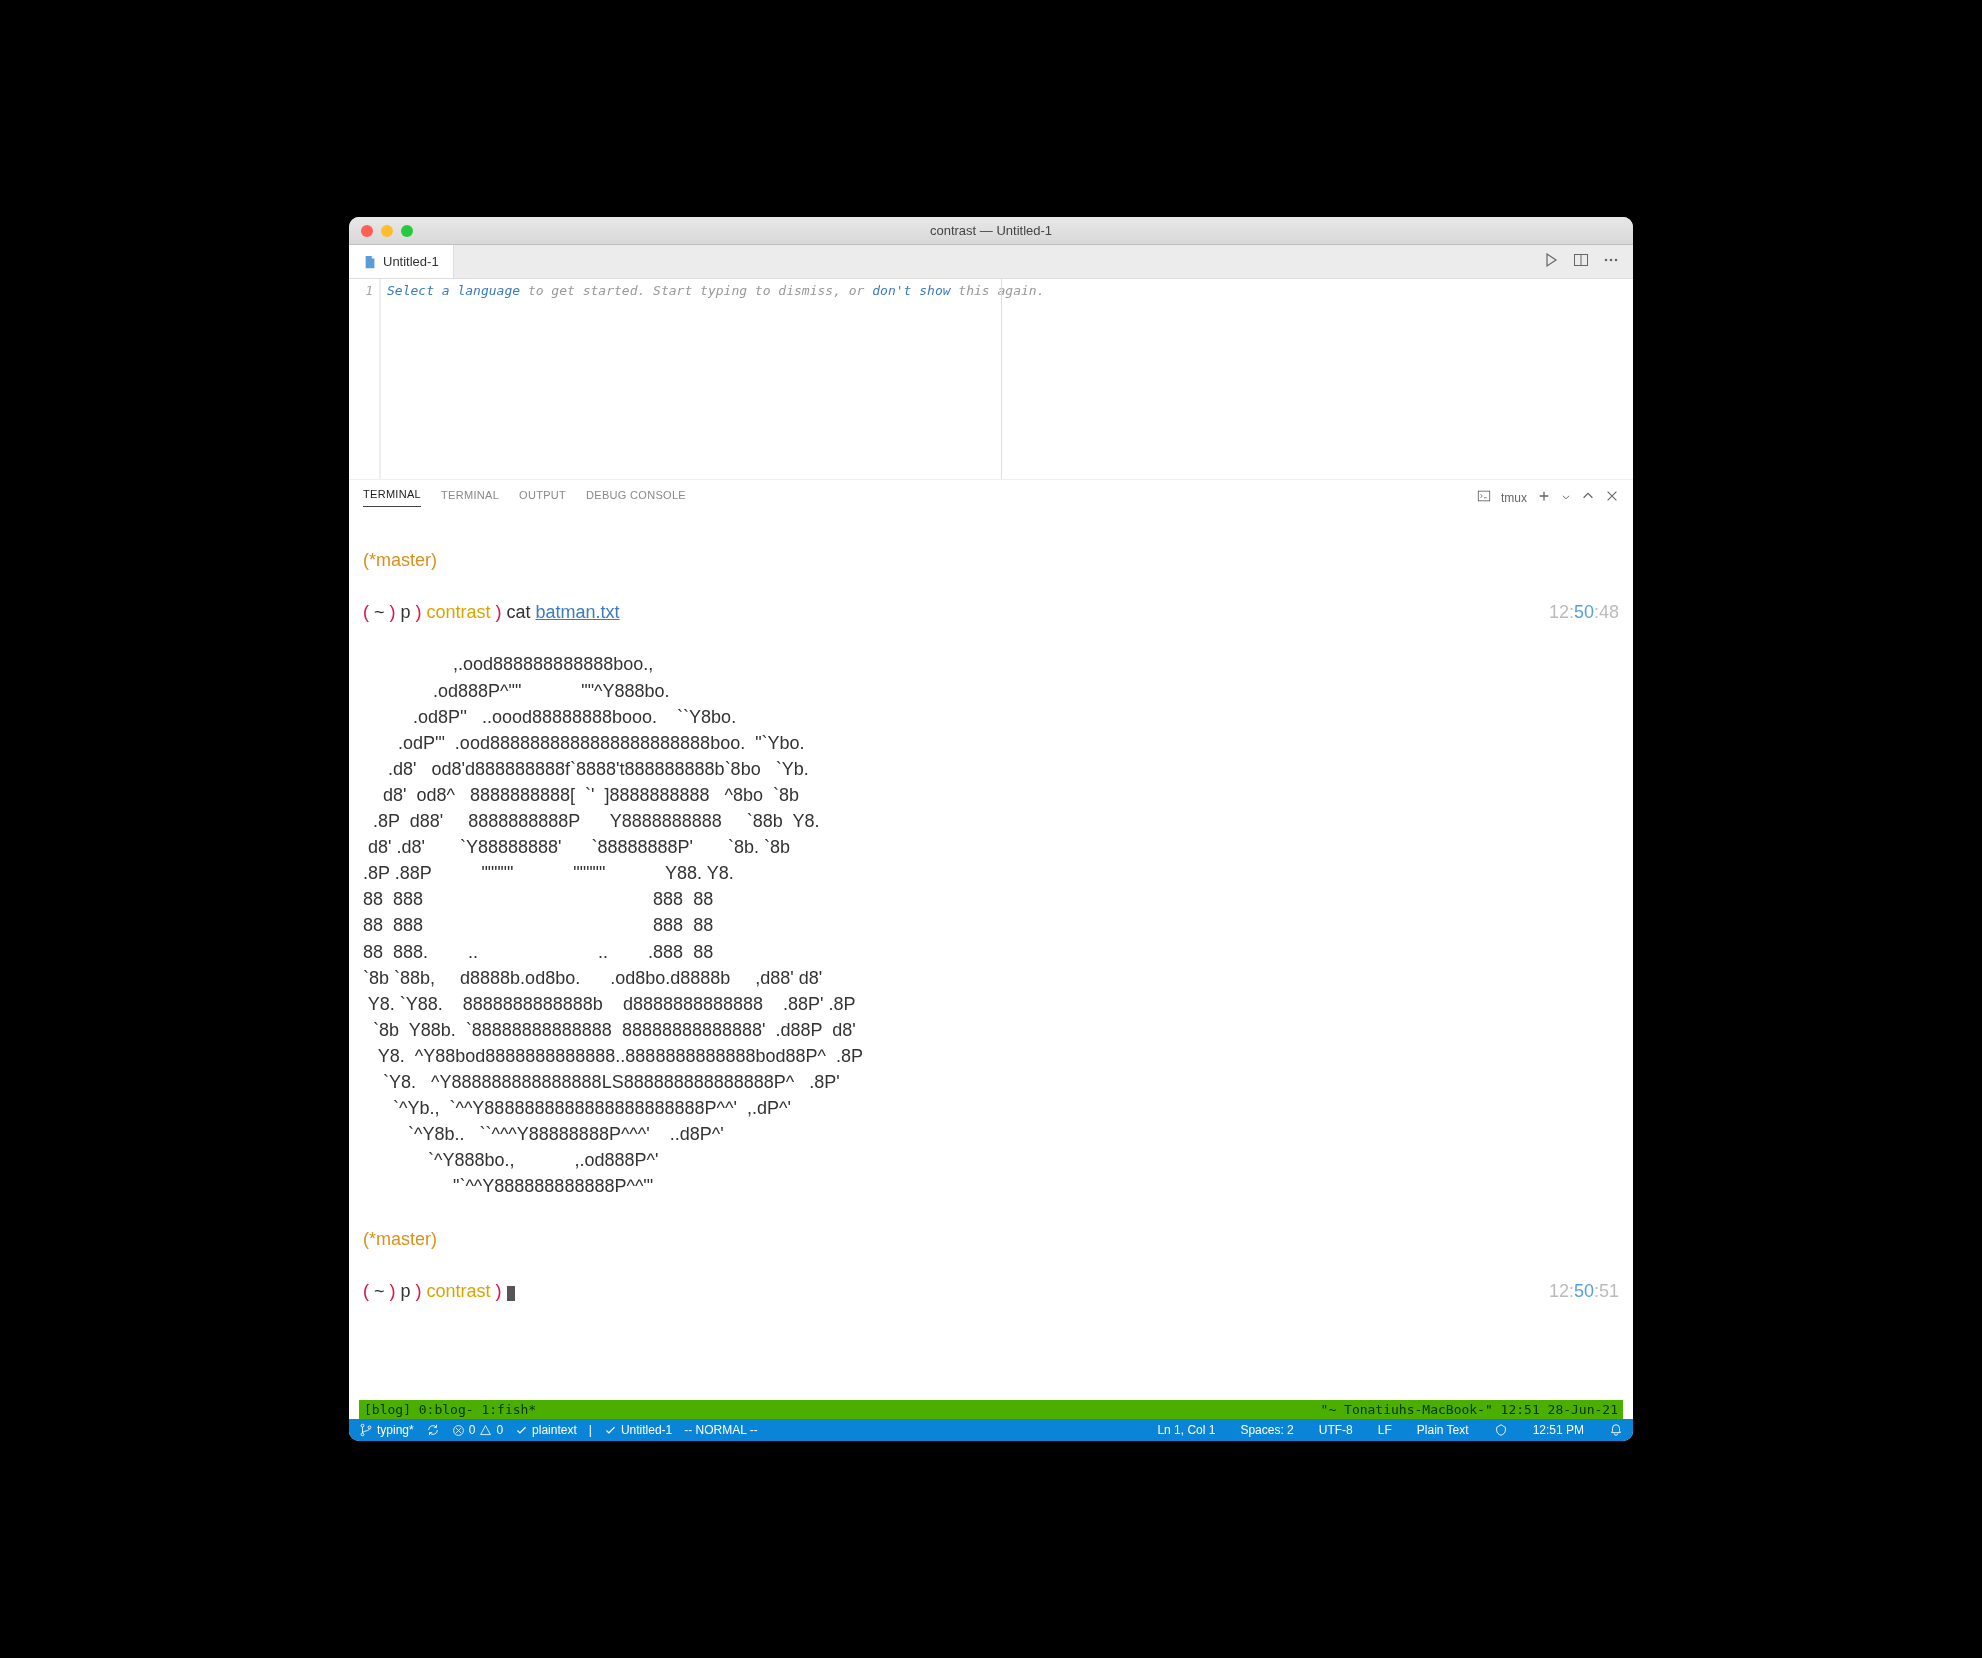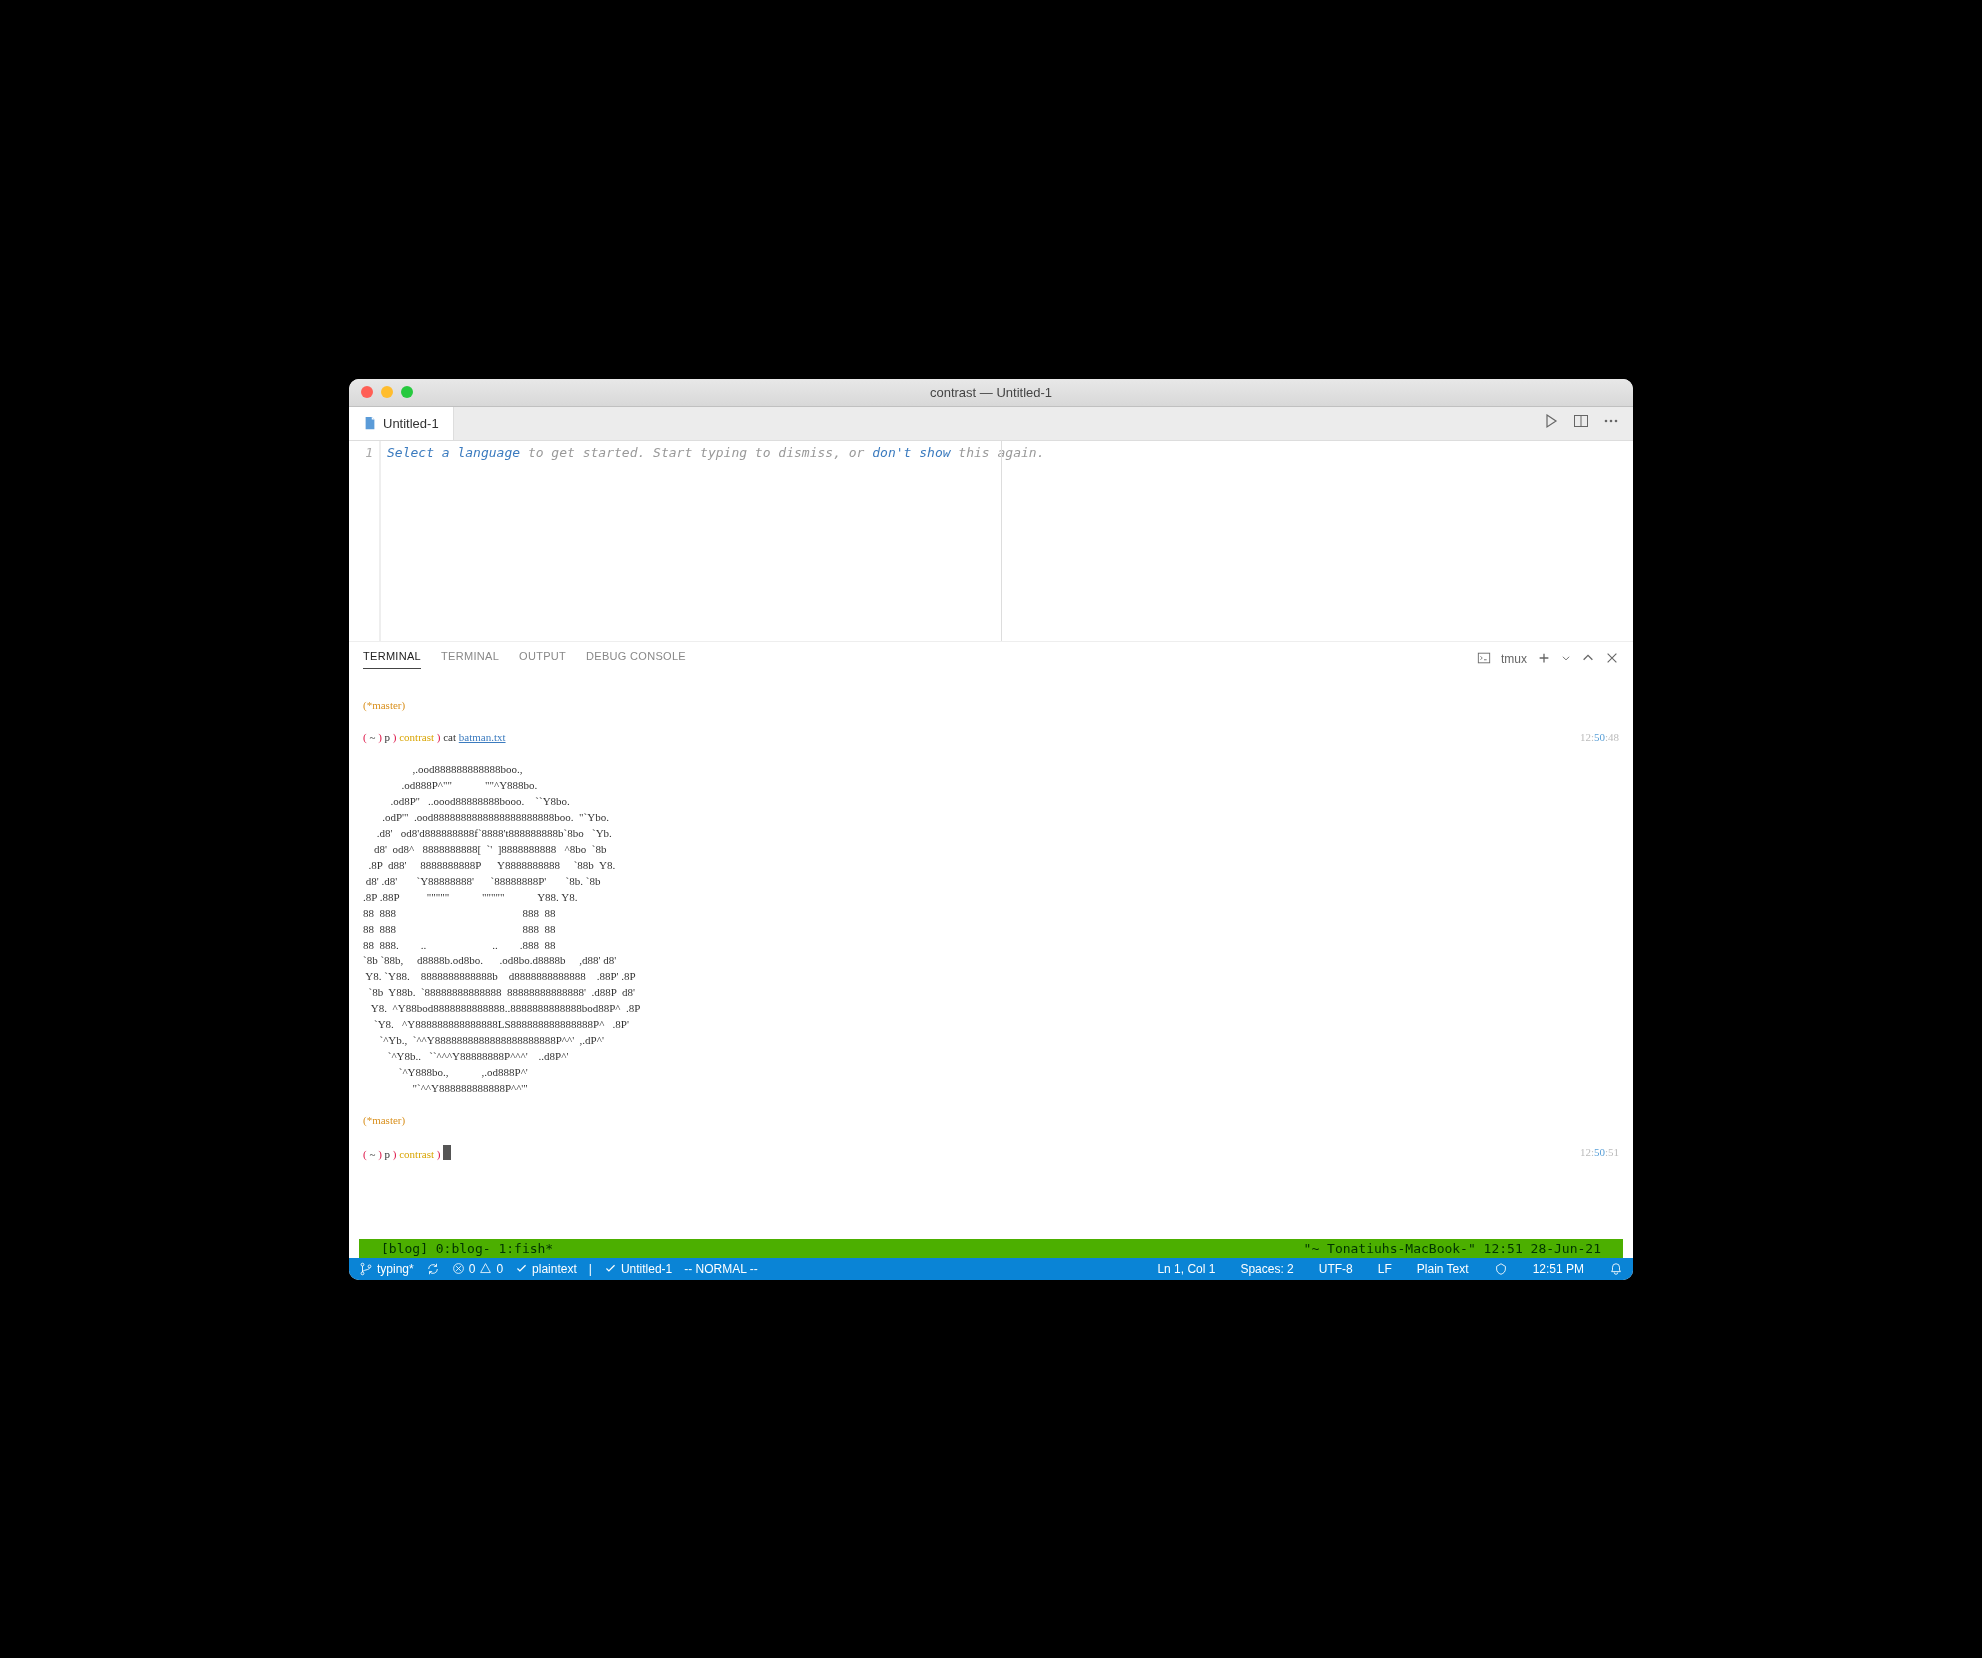--- a/index.html
+++ b/index.html
@@ -116,22 +116,22 @@
 .panel-tab.active { color: #222; border-bottom: 1px solid #444; }
 .panel-right {
   margin-left: auto;
   display: flex;
   align-items: center;
   gap: 10px;
   color: #666;
   font-size: 12px;
 }
 .terminal {
-  font-family: Liberation Serif, serif;
-  font-size: 11px;
+  font-family: Liberation Sans, sans-serif;
+  font-size: 18px;
   line-height: 1.45;
   padding: 14px 14px 4px 14px;
   background: #fff;
   color: #333;
   white-space: pre;
   overflow: hidden;
 }
 .t-orange { color: #d9901d; }
 .t-red { color: #d14; }
 .t-yellow { color: #d9a400; }
@@ -142,21 +142,21 @@
   display: inline-block;
   width: 8px; height: 15px;
   background: #555;
   vertical-align: text-bottom;
 }
 .tmux-bar {
   background: #4caf00;
   color: #003300;
   font-family: Menlo, Monaco, monospace;
   font-size: 13px;
-  padding: 2px 22px;
+  padding: 2px 5px;
   margin: 40px 10px 0 10px;
   display: flex;
 }
 .tmux-right { margin-left: auto; }
 .statusbar {
   background: #0a84d6;
   color: #fff;
   display: flex;
   align-items: center;
   padding: 0 10px;

